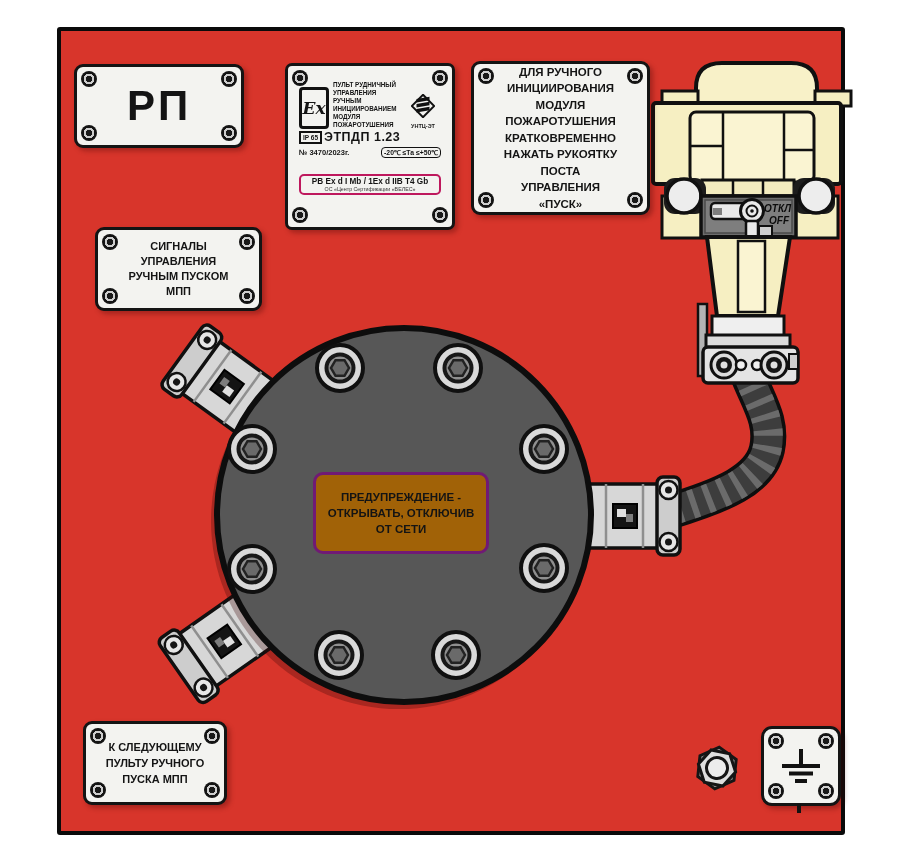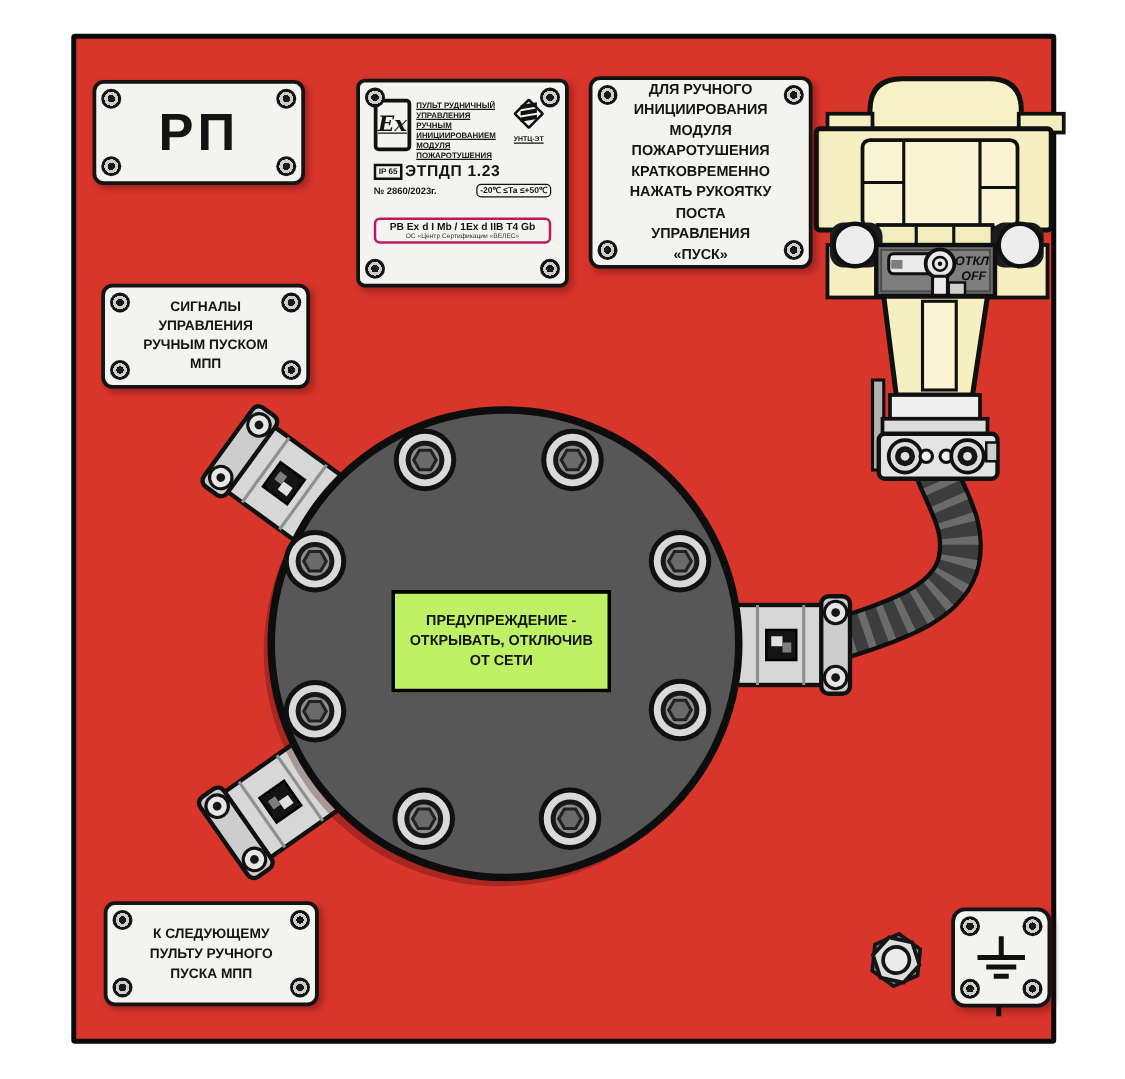--- a/index.html
+++ b/index.html
@@ -13,32 +13,32 @@
   .screw{position:absolute;width:16px;height:16px;border-radius:50%;
          background:radial-gradient(circle,#191919 0 3px,#cdcdcd 3px 5.5px,#141414 5.5px 8px);}
   .screw.tl{top:4px;left:4px}.screw.tr{top:4px;right:4px}
   .screw.bl{bottom:4px;left:4px}.screw.br{bottom:4px;right:4px}
   .center-txt{display:flex;flex-direction:column;align-items:center;justify-content:center;
               height:100%;text-align:center;}
   .plate-rp{left:74px;top:64px;width:170px;height:84px;}
   .rp-label{font-size:42px;font-weight:bold;letter-spacing:3px;}
   .plate-instruction{left:471px;top:61px;width:179px;height:154px;}
   .plate-instruction .ln{font-size:11.5px;font-weight:bold;line-height:16.5px;}
-  .plate-signals{left:81px;top:227px;width:167px;height:84px;}
+  .plate-signals{left:95px;top:227px;width:167px;height:84px;}
   .plate-signals .ln{font-size:11px;font-weight:bold;line-height:15px;}
-  .plate-next{left:83px;top:721px;width:172px;height:84px;}
+  .plate-next{left:83px;top:721px;width:144px;height:84px;}
   .plate-next .ln{font-size:11px;font-weight:bold;line-height:16px;}
   .warning-label{position:absolute;left:313px;top:472px;width:176px;height:82px;z-index:2;
-         background:#bef264;border:3px solid #000000;border-radius:0;box-sizing:border-box;}
+         background:#a16207;border:3px solid #701a75;border-radius:10px;box-sizing:border-box;}
   .warning-label .ln{font-size:11.5px;font-weight:bold;line-height:16px;}
   .plate-earth{left:761px;top:726px;width:80px;height:80px;border-radius:11px;}
   .earth-stub{position:absolute;left:797px;top:804px;width:4px;height:9px;background:#111;z-index:2;}
   
   .plate-name{left:285px;top:63px;width:170px;height:167px;padding:13px 11px 0 11px;border-radius:7px;}
-  .np-row1{display:flex;gap:4px;align-items:flex-start;text-decoration:underline;}
+  .np-row1{display:flex;gap:4px;align-items:flex-end;}
   .ex-box{width:30px;height:42px;border:3px solid #111;border-radius:4px;box-sizing:border-box;
           display:flex;align-items:center;justify-content:center;
           font-family:"DejaVu Serif",serif;font-style:italic;font-weight:bold;font-size:17px;}
   .np-title{flex:1;font-size:6.3px;font-weight:bold;line-height:8px;padding-top:2px;}
   .np-brand{width:36px;text-align:center;}
   .np-brand-label{font-size:5.5px;font-weight:bold;margin-top:1px;}
   .np-row2{display:flex;align-items:center;gap:2px;margin-top:1px;}
   .ip-badge{border:2px solid #111;font-size:6.5px;font-weight:bold;padding:1px 2px;line-height:7px;}
   .np-model{font-size:12.5px;font-weight:bold;letter-spacing:0.5px;}
   .np-row3{display:flex;gap:6px;margin-top:3px;align-items:center;}
@@ -194,21 +194,21 @@
           </g>
         </svg>
         <div class="np-brand-label">УНТЦ-ЭТ</div>
       </div>
     </div>
     <div class="np-row2">
       <span class="ip-badge">IP 65</span>
       <span class="np-model">ЭТПДП 1.23</span>
     </div>
     <div class="np-row4">
-      <span class="np-serial">№ 2860/2023г.</span>
+      <span class="np-serial">№ 3470/2023г.</span>
       <span class="temp-badge">-20℃ ≤Та ≤+50℃</span>
     </div>
     <div class="np-certbox">
       <div class="np-exmark">РВ Ex d I Mb / 1Ex d IIB T4 Gb</div>
       <div class="np-certorg">ОС «Центр Сертификации «ВЕЛЕС»</div>
     </div>
   </div>
 
   <div class="plate plate-instruction">
     <span class="screw tl"></span>

